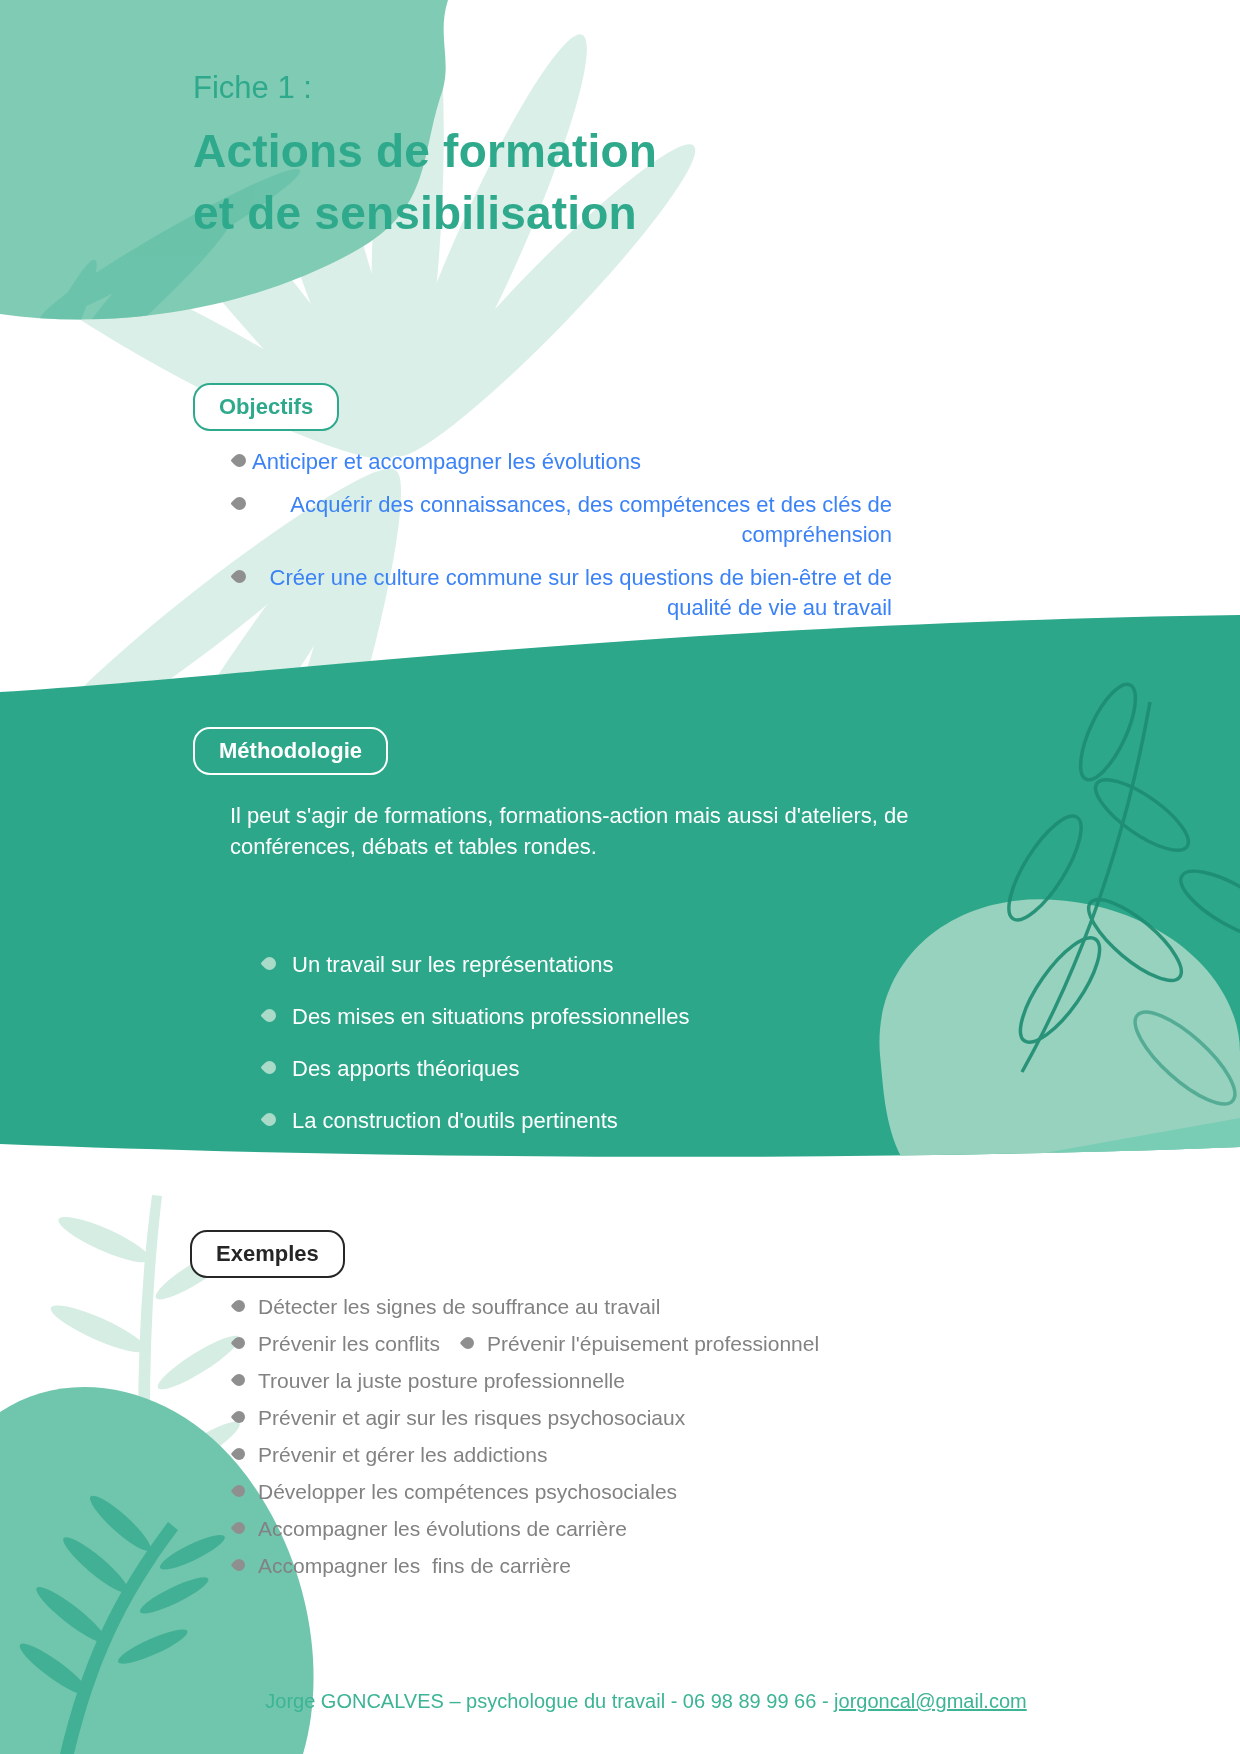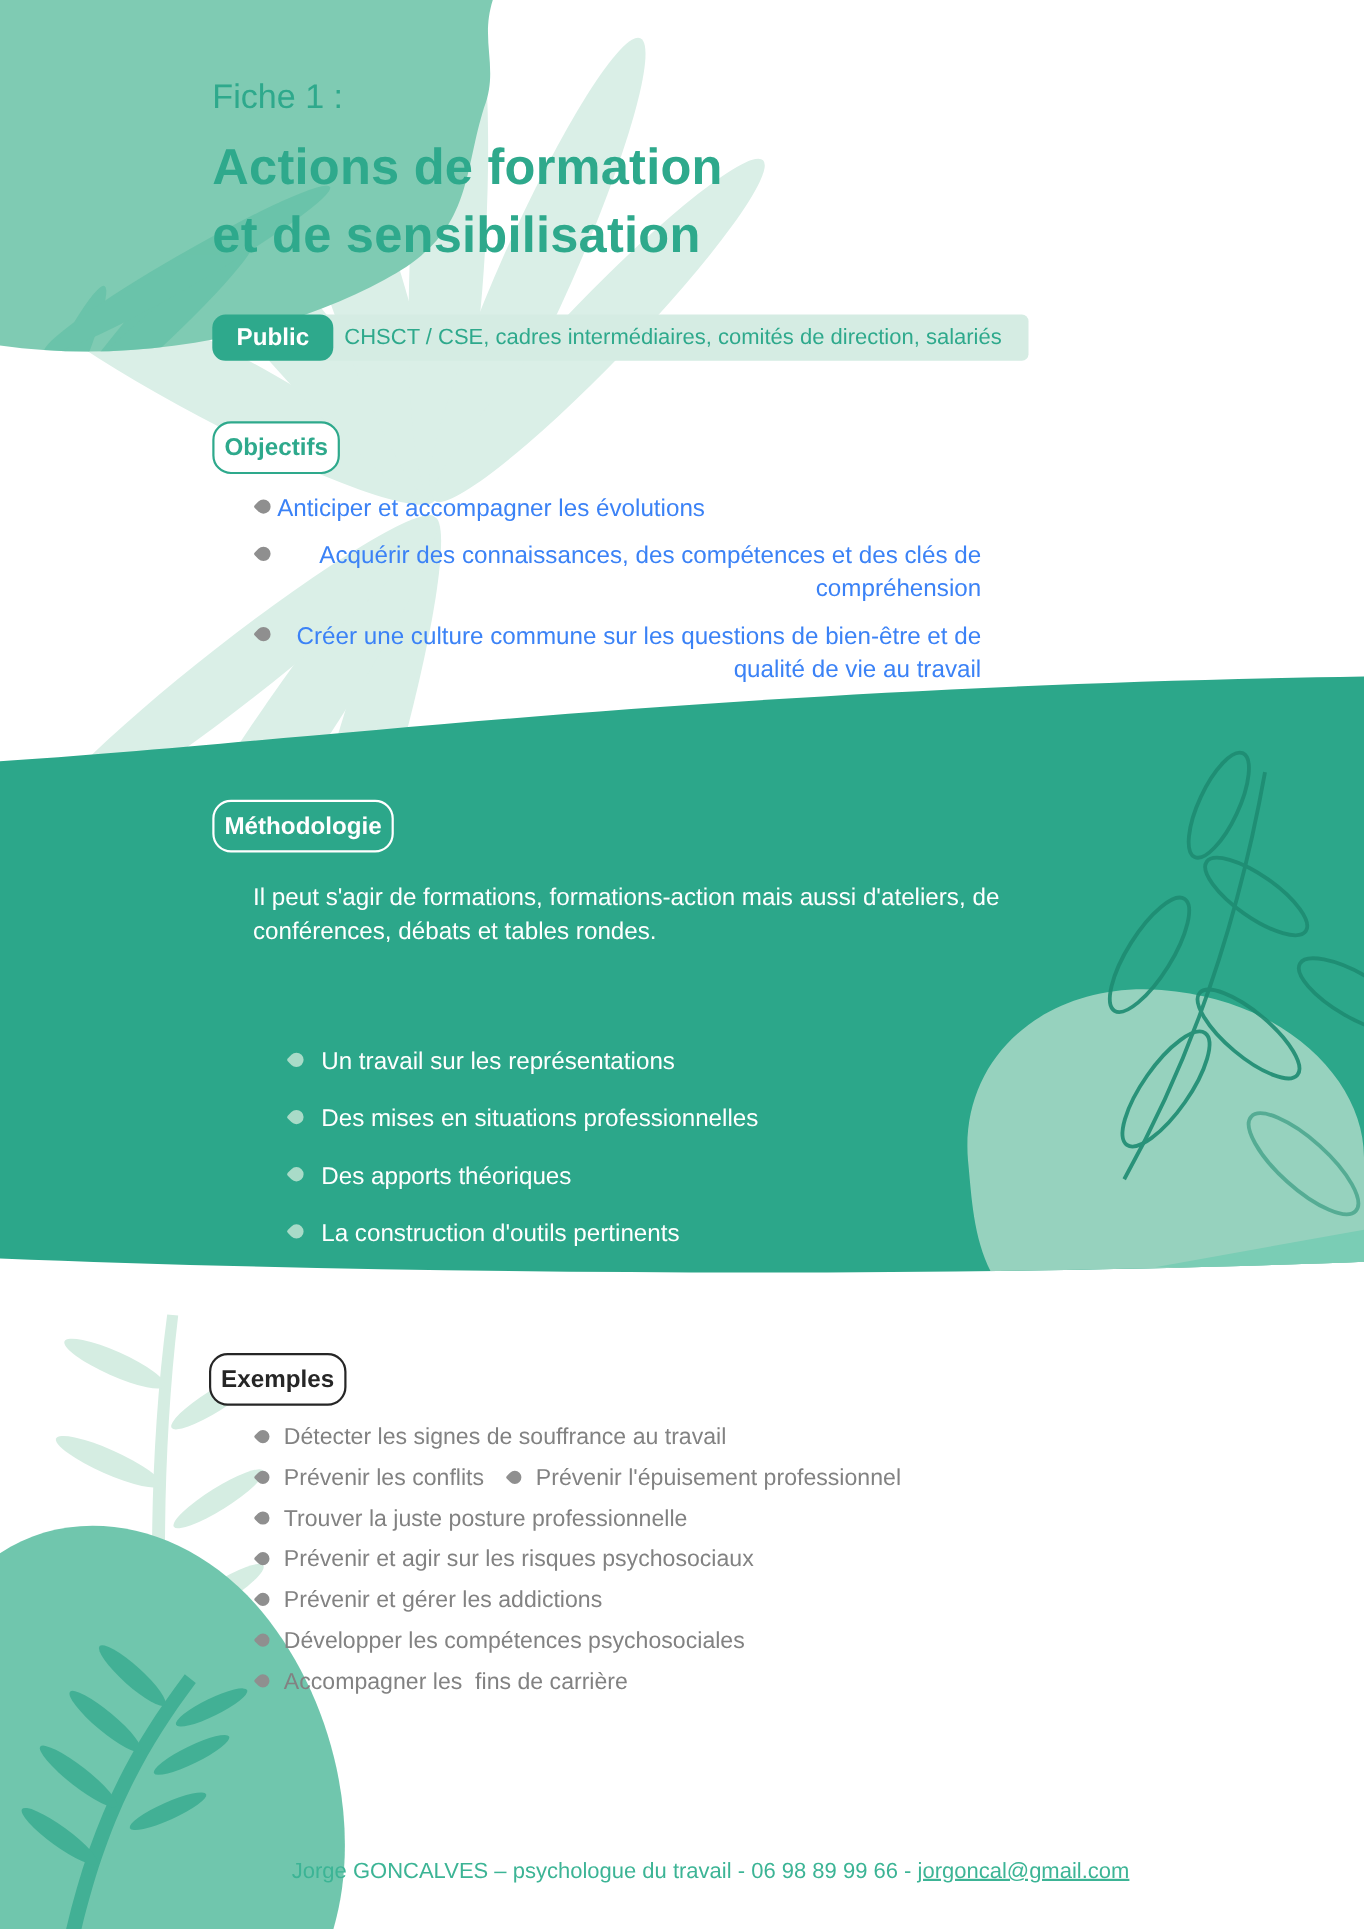--- a/index.html
+++ b/index.html
@@ -26,21 +26,21 @@
   }
   .public-bar {
     background:#D5ECE3; color:#2EA98C; font-size:20px;
     display:flex; align-items:center; padding:0 24px 0 18px; margin-left:-8px;
     border-radius:0 6px 6px 0; white-space:nowrap;
   }
 
   
   .pill {
     position:absolute; display:inline-block; border:2px solid; border-radius:17px;
-    padding:9px 9px; font-weight:bold; font-size:22px; z-index:2; background:transparent;
+    padding:9px 24px; font-weight:bold; font-size:22px; z-index:2; background:transparent;
   }
   .pill-objectifs   { left:193px; top:383px;  color:#2EA98C; border-color:#2EA98C; background:#fff; }
   .pill-methodologie{ left:193px; top:727px;  color:#ffffff; border-color:#ffffff; }
   .pill-exemples    { left:190px; top:1230px; color:#262626; border-color:#262626; background:#fff; }
 
   
   .leaf {
     width:13px; height:13px; flex:0 0 13px;
     border-radius:2px 55% 55% 55%;
     transform:rotate(-45deg); margin-top:7px;
@@ -153,24 +153,20 @@
   </svg>
 
   <div class="header">
     <div class="fiche-label">Fiche 1 :</div>
     <div class="title">
       <div>Actions de formation</div>
       <div>et de sensibilisation</div>
     </div>
   </div>
 
-  <div class="public-row">
-    <div class="public-badge">Public</div>
-    <div class="public-bar">CHSCT / CSE, cadres intermédiaires, comités de direction, salariés</div>
-  </div>
 
   <div class="pill pill-objectifs">Objectifs</div>
   <div class="objectifs-list">
     <div class="obj-item">
       <span class="leaf leaf-gray"></span>
       <span class="txt">Anticiper et accompagner les évolutions</span>
     </div>
     <div class="obj-item">
       <span class="leaf leaf-gray"></span>
       <span class="txt">Acquérir des connaissances, des compétences et des clés de compréhension</span>
@@ -242,20 +238,26 @@
     </div>
     <div class="ex-row">
       <div class="ex-cell">
         <span class="leaf leaf-sm leaf-gray"></span>
         <span class="ex-label">Développer les compétences psychosociales</span>
       </div>
     </div>
     <div class="ex-row">
       <div class="ex-cell">
         <span class="leaf leaf-sm leaf-gray"></span>
+        <span class="ex-label">Accompagner les évolutions de carrière</span>
+      </div>
+    </div>
+    <div class="ex-row">
+      <div class="ex-cell">
+        <span class="leaf leaf-sm leaf-gray"></span>
         <span class="ex-label">Accompagner les  fins de carrière</span>
       </div>
     </div>
   </div>
 
   <div class="footer">
     <span>Jorge GONCALVES – psychologue du travail - 06 98 89 99 66 - </span><a href="#">jorgoncal@gmail.com</a>
   </div>
 
 </div>

